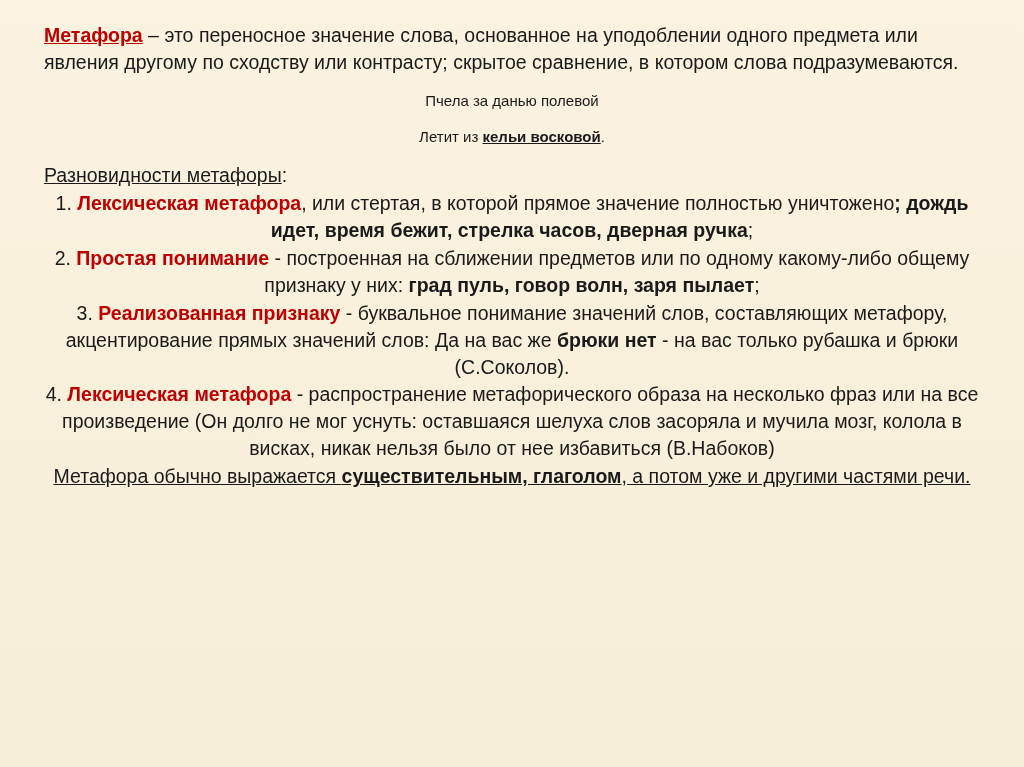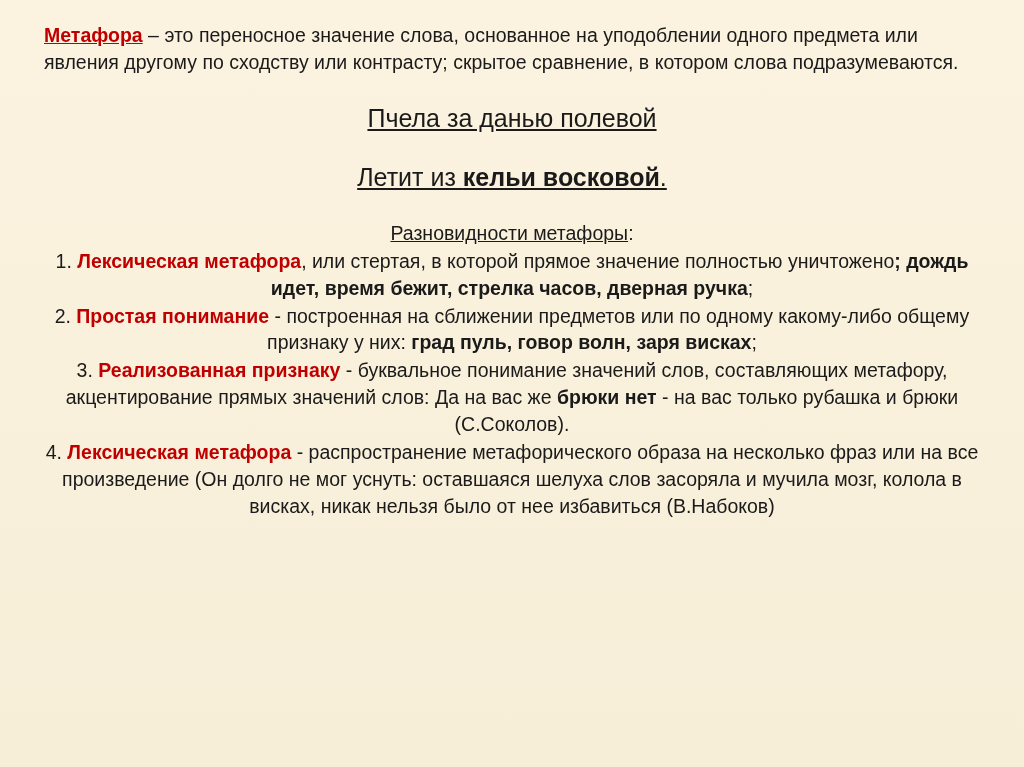--- a/index.html
+++ b/index.html
@@ -43,32 +43,30 @@
   }
   .underline {
     text-decoration: underline;
   }
   .u-bold {
     font-weight: bold;
     text-decoration: underline;
     margin-top: 26px;
   }
   .poem {
-    font-size: 25px;
+    font-size: 15px;
     line-height: 1.38;
     color: #1a1a1a;
     text-align: center;
-    text-decoration: underline;
   }
   .list-item {
     margin-top: 2px;
   }
   .heading-line {
     margin-top: 8px;
-    text-align: center;
   }
   .final {
     margin-top: 6px;
   }
   span { white-space: pre-wrap; }
 </style>
 </head>
 <body>
 
 <div class="slide">
@@ -78,22 +76,23 @@
     <p class="para"><span class="red-bold underline">Метафора</span><span> – это переносное значение слова, основанное на уподоблении одного предмета или явления другому по сходству или контрасту; скрытое сравнение, в котором слова подразумеваются.</span></p>
 
     <p class="poem"><span>Пчела за данью полевой</span></p>
 
     <p class="poem"><span>Летит из </span><span class="u-bold">кельи восковой</span><span>.</span></p>
 
     <p class="para heading-line"><span class="underline">Разновидности метафоры</span><span>:</span></p>
 
     <p class="para list-item"><span>1. </span><span class="red-bold">Лексическая метафора</span><span>, или стертая, в которой прямое значение полностью уничтожено</span><span class="bold">; дождь идет, время бежит, стрелка часов, дверная ручка</span><span>;</span></p>
 
-    <p class="para list-item"><span>2. </span><span class="red-bold">Простая понимание</span><span> - построенная на сближении предметов или по одному какому-либо общему признаку у них: </span><span class="bold">град пуль, говор волн, заря висках</span><span>;</span></p>
+    <p class="para list-item"><span>2. </span><span class="red-bold">Простая понимание</span><span> - построенная на сближении предметов или по одному какому-либо общему признаку у них: </span><span class="bold">град пуль, говор волн, заря пылает</span><span>;</span></p>
 
     <p class="para list-item"><span>3. </span><span class="red-bold">Реализованная признаку</span><span> - буквальное понимание значений слов, составляющих метафору, акцентирование прямых значений слов: Да на вас же </span><span class="bold">брюки нет</span><span> - на вас только рубашка и брюки (С.Соколов).</span></p>
 
     <p class="para list-item"><span>4. </span><span class="red-bold">Лексическая метафора</span><span> - распространение метафорического образа на несколько фраз или на все произведение (Он долго не мог уснуть: оставшаяся шелуха слов засоряла и мучила мозг, колола в висках, никак нельзя было от нее избавиться (В.Набоков)</span><span class="bold"></span><span></span></p>
 
+    <p class="para final"><span class="underline">Метафора обычно выражается </span><span class="u-bold">существительным, глаголом</span><span class="underline">, а потом уже и другими частями речи.</span></p>
 
   </div>
 
 </div>
 
 </body></html>

